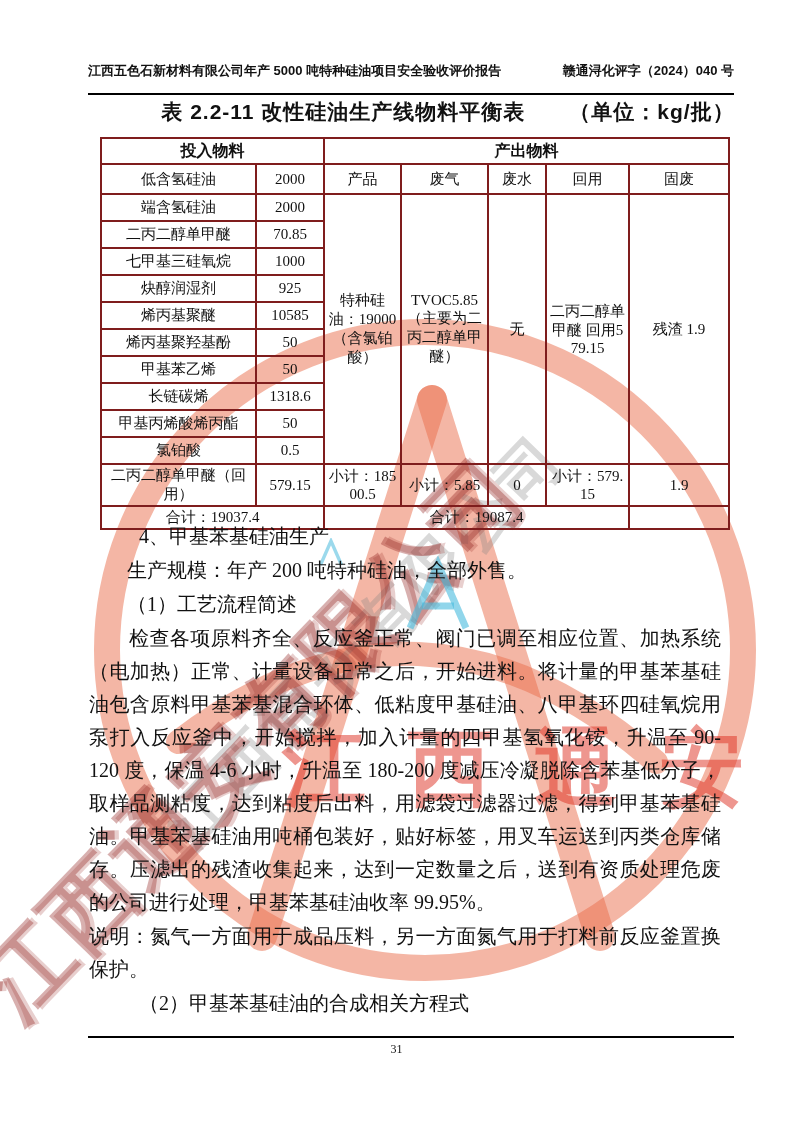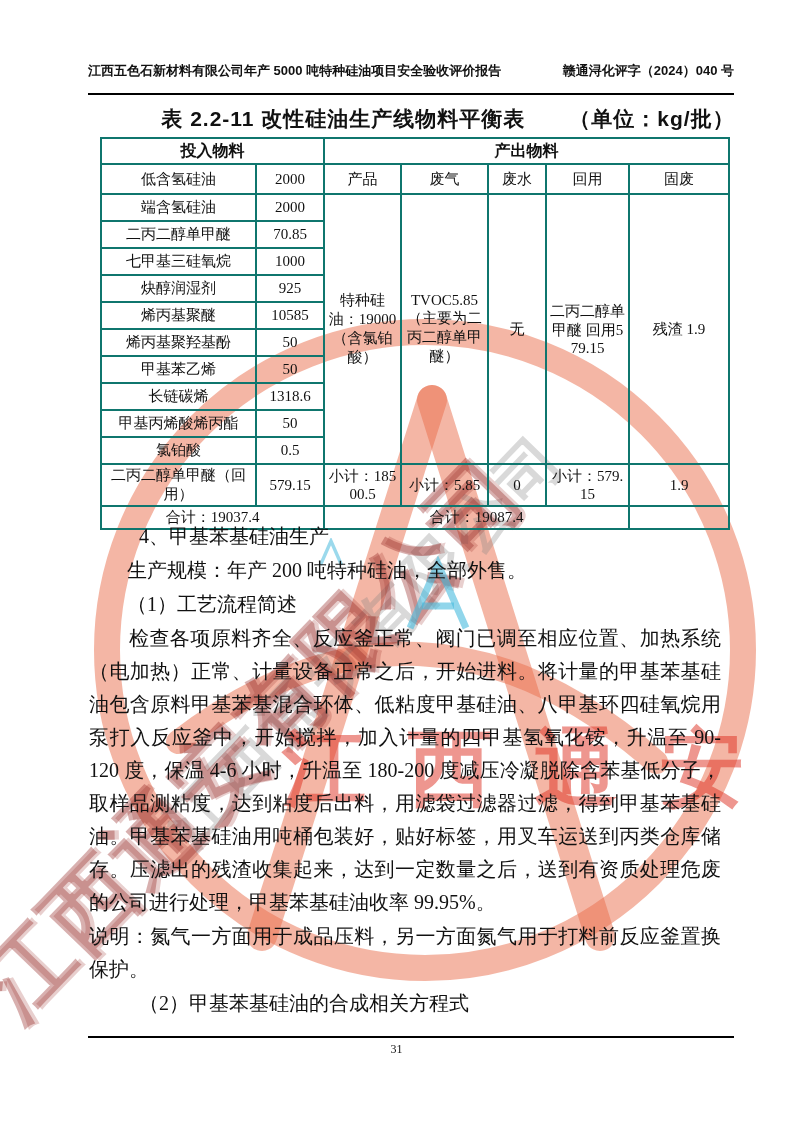--- a/index.html
+++ b/index.html
@@ -42,31 +42,31 @@
     display:flex; justify-content:space-between; align-items:flex-end;
     border-bottom:2px solid #000; padding-bottom:13px;
     font-family:"Liberation Sans", sans-serif;
     font-size:13px; font-weight:bold;
   }
 
   .table-title {
     position:absolute; left:88px; top:98px; width:660px; z-index:2;
     text-align:center; padding-left:30px;
     font-family:"Liberation Sans", sans-serif;
-    font-size:21px; font-weight:bold; letter-spacing:1px;margin-top:7px;
+    font-size:21px; font-weight:bold; letter-spacing:1px;
   }
 
   
   .mtable {
     position:absolute; left:100px; top:137px; z-index:2;
     width:630px; border-collapse:collapse; table-layout:fixed;
     font-size:15px; text-align:center;
   }
   .mtable td {
-    border:2px solid #0f766e; padding:1px 2px; vertical-align:middle;
+    border:2px solid #7f1d1d; padding:1px 2px; vertical-align:middle;
     overflow:hidden; word-break:break-all;
   }
   .mtable tr { height:27px; }
   .mtable tr.hdr1 { height:26px; font-weight:bold; font-size:16px; }
   .mtable tr.hdr2 { height:30px; }
   .mtable tr.subrow { height:40px;margin-top:37px; }
   .mtable tr.totrow { height:16px; }
 
   
   .bodytext {

